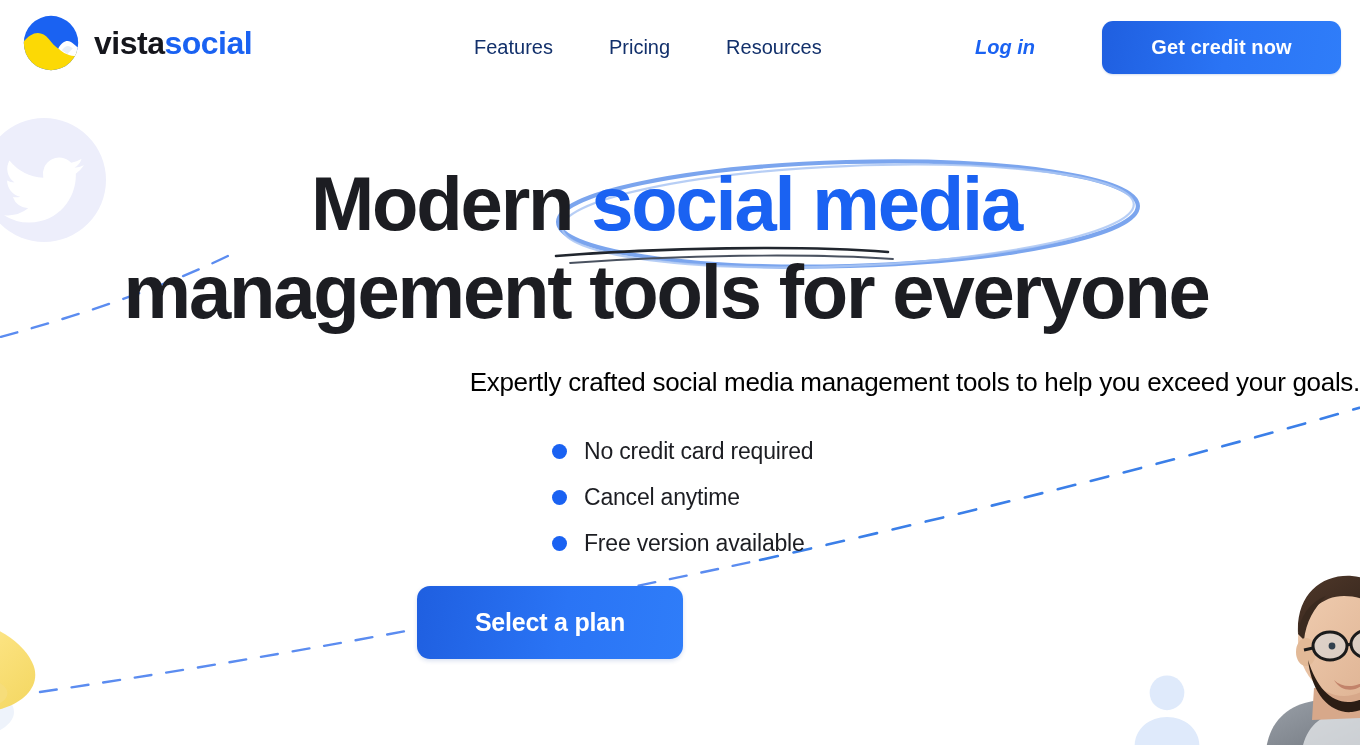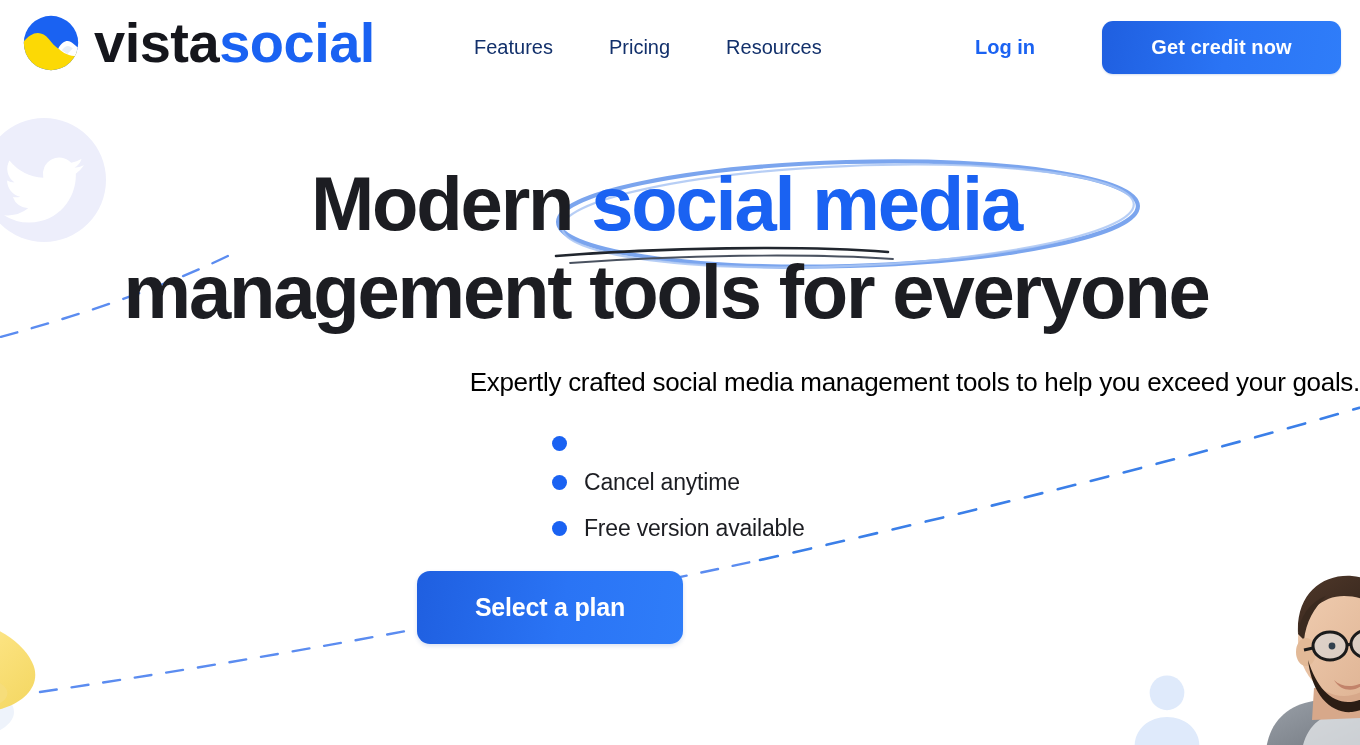--- a/index.html
+++ b/index.html
@@ -96,21 +96,21 @@
     left: 22px;
     top: 14px;
     display: flex;
     align-items: center;
     gap: 14px;
     text-decoration: none;
     cursor: pointer;
   }
   .brand-mark { width: 58px; height: 58px; display: block; }
   .brand-word {
-    font-size: 56px;
+    font-size: 32px;
     font-weight: 700;
     letter-spacing: -0.5px;
     line-height: 1;
     white-space: nowrap;
   }
   .brand-word .w1 { color: #15161c; }
   .brand-word .w2 { color: #1a62f2; }
 
   .main-nav {
     position: absolute;
@@ -134,20 +134,21 @@
     position: absolute;
     left: 975px;
     top: 34px;
     font-size: 20px;
     font-weight: 700;
     color: #1a62f2;
     text-decoration: none;
     line-height: 26px;
     white-space: nowrap;
     cursor: pointer;
+    font-style: italic;
   }
 
   .cta-header {
     position: absolute;
     left: 1102px;
     top: 21px;
     width: 239px;
     height: 53px;
     border: none;
     border-radius: 11px;
@@ -396,20 +397,21 @@
         <span><span>Modern </span><span class="accent">social media</span></span><br>
         <span>management tools for everyone</span>
       </h1>
     </div>
 
     <p class="subheadline">Expertly crafted social media management tools to help you exceed your goals.</p>
 
     <ul class="benefit-list">
       <li class="benefit-item">
         <span class="bullet-dot"></span>
+        <span>No credit card required</span>
       </li>
       <li class="benefit-item">
         <span class="bullet-dot"></span>
         <span>Cancel anytime</span>
       </li>
       <li class="benefit-item">
         <span class="bullet-dot"></span>
         <span>Free version available</span>
       </li>
     </ul>

